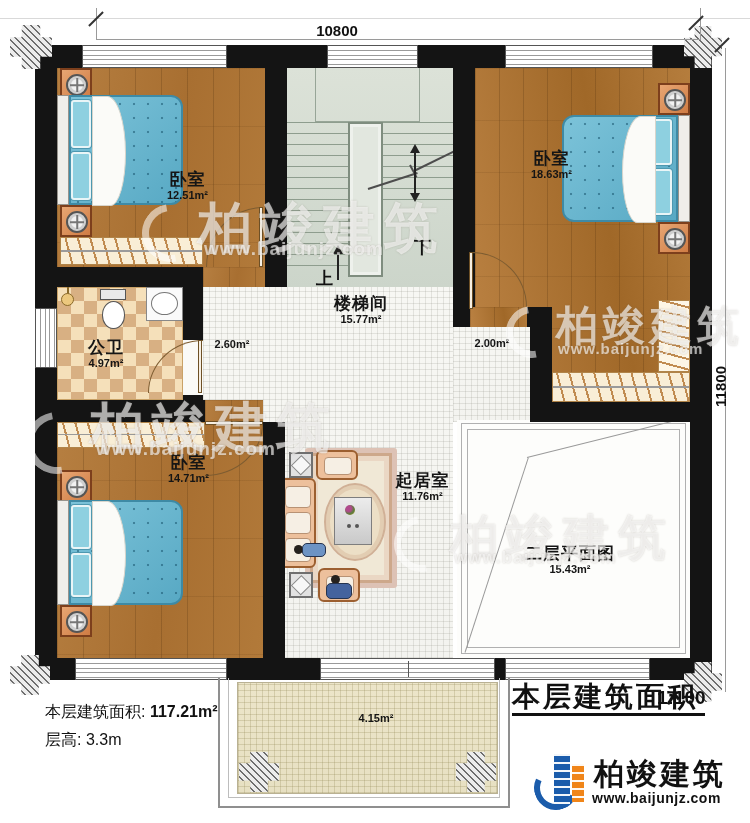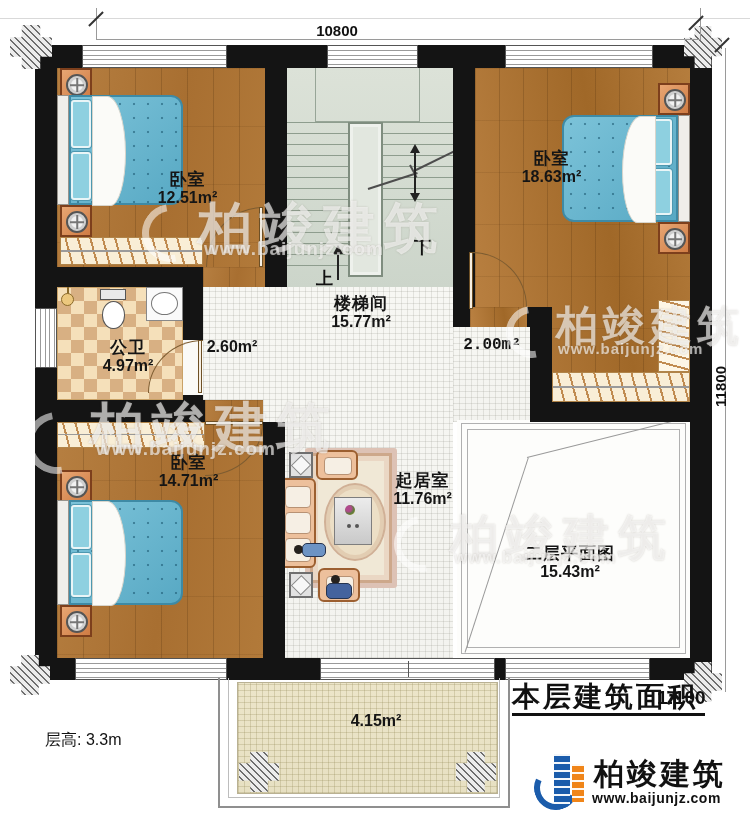--- a/index.html
+++ b/index.html
@@ -60,21 +60,21 @@
       transform:translate(-50%,-50%) rotate(45deg);}
   .carpet{position:absolute;box-sizing:border-box;background:#f0e8d6;border:5px solid #ddc2b5;
       box-shadow:inset 0 0 0 3px #cda88b,inset 0 0 0 8px #ead7c4;border-radius:3px;}
   .medallion{position:absolute;border:2px solid #d0b096;border-radius:50%;background:#ecdfc6;
       box-shadow:inset 0 0 0 4px #e2cdb2;}
   .ctable{position:absolute;box-sizing:border-box;background:linear-gradient(#ececec,#c9c9c9);border:1px solid #7e7e7e;}
   .person-head{position:absolute;border-radius:50%;background:#26211d;}
   .person-body{position:absolute;border-radius:5px;background:#44639e;border:1px solid #26334e;}
   .rlabel{position:absolute;text-align:center;color:#151515;line-height:1.12;}
   .rname{font-size:17px;font-weight:bold;letter-spacing:1px;}
-  .rarea{font-size:16px;font-weight:bold;}
+  .rarea{font-size:11px;font-weight:bold;}
   .slabel{position:absolute;font-size:17px;font-weight:bold;color:#111;}
   .dimtext{position:absolute;font-size:15px;font-weight:bold;color:#111;}
   .dimline{position:absolute;background:#9a9a9a;}
   .tick{position:absolute;width:20px;height:2px;background:#333;transform:rotate(-45deg);}
   .tri{position:absolute;width:0;height:0;}
   .wm{position:absolute;color:rgba(255,255,255,.62);font-weight:900;white-space:nowrap;
       text-shadow:0 0 2px rgba(110,100,85,.30);}
   .wm-cn{letter-spacing:8px;}
   .wm-url{letter-spacing:1px;}
   .wm-sw{position:absolute;border:7px solid rgba(255,255,255,.55);border-radius:50%;
@@ -265,21 +265,21 @@
   <div class="hatch" style="left:684px;top:662px;width:38px;height:40px;"></div>
 
   <div class="rlabel" style="left:120px;top:170px;width:135px;">
     <div class="rname">卧室</div>
     <div class="rarea">12.51m²</div>
   </div>
   <div class="rlabel" style="left:484px;top:149px;width:135px;">
     <div class="rname">卧室</div>
     <div class="rarea">18.63m²</div>
   </div>
-  <div class="rlabel" style="left:72px;top:338px;width:112px;">
+  <div class="rlabel" style="left:50px;top:338px;width:112px;">
     <div class="rname">公卫</div>
     <div class="rarea">4.97m²</div>
   </div>
   <div class="rlabel" style="left:291px;top:294px;width:140px;">
     <div class="rname">楼梯间</div>
     <div class="rarea">15.77m²</div>
   </div>
   <div class="rlabel" style="left:121px;top:453px;width:135px;">
     <div class="rname">卧室</div>
     <div class="rarea">14.71m²</div>
@@ -289,21 +289,21 @@
     <div class="rarea">11.76m²</div>
   </div>
   <div class="rlabel" style="left:500px;top:544px;width:140px;">
     <div class="rname">二层平面图</div>
     <div class="rarea">15.43m²</div>
   </div>
   <div class="rlabel" style="left:306px;top:712px;width:140px;">
     <div class="rarea">4.15m²</div>
   </div>
   <div class="rlabel rarea" style="left:192px;top:338px;width:80px;">2.60m²</div>
-  <div class="rlabel rarea" style="left:452px;top:337px;width:80px;font-family:Liberation Mono, monospace;">2.00m²</div>
+  <div class="rlabel rarea" style="left:452px;top:337px;width:80px;">2.00m²</div>
   <div class="slabel" style="left:316px;top:267px;">上</div>
   <div class="slabel" style="left:414px;top:236px;">下</div>
 
   <div class="wm-sw" style="left:142px;top:204px;width:44px;height:44px;"></div>
   <div class="wm wm-cn" style="left:198px;top:192px;font-size:54px;">柏竣建筑</div>
   <div class="wm wm-url" style="left:204px;top:238px;font-size:19px;">www.baijunjz.com</div>
 
   <div class="wm-sw" style="left:26px;top:412px;width:48px;height:48px;"></div>
   <div class="wm wm-cn" style="left:90px;top:392px;font-size:54px;">柏竣建筑</div>
   <div class="wm wm-url" style="left:96px;top:438px;font-size:19px;">www.baijunjz.com</div>
@@ -319,20 +319,24 @@
   <div class="dimline" style="left:96px;top:39px;width:604px;height:1px;"></div>
   <div class="dimline" style="left:96px;top:8px;width:1px;height:32px;"></div>
   <div class="dimline" style="left:700px;top:8px;width:1px;height:32px;"></div>
   <div class="tick" style="left:86px;top:18px;"></div>
   <div class="tick" style="left:686px;top:22px;"></div>
   <div class="tick" style="left:712px;top:44px;"></div>
   <div class="dimtext" style="left:302px;top:22px;width:70px;text-align:center;">10800</div>
   <div class="dimline" style="left:725px;top:48px;width:1px;height:644px;"></div>
   <div class="dimtext" style="left:712px;top:366px;writing-mode:vertical-rl;transform:rotate(180deg);">11800</div>
 
+  <div class="info-line" style="left:45px;top:702px;">
+    <span>本层建筑面积:</span>
+    <span style="font-weight:bold;">117.21m²</span>
+  </div>
   <div class="info-line" style="left:45px;top:730px;">
     <span>层高:</span>
     <span>3.3m</span>
   </div>
 
   <div class="title-cn" style="left:512px;top:678px;">本层建筑面积</div>
   <div class="title-scale" style="left:657px;top:687px;">1:100</div>
   <div class="abs" style="left:512px;top:713px;width:193px;height:3px;background:#111;"></div>
 
   <div class="abs" style="left:534px;top:750px;width:58px;height:64px;">

